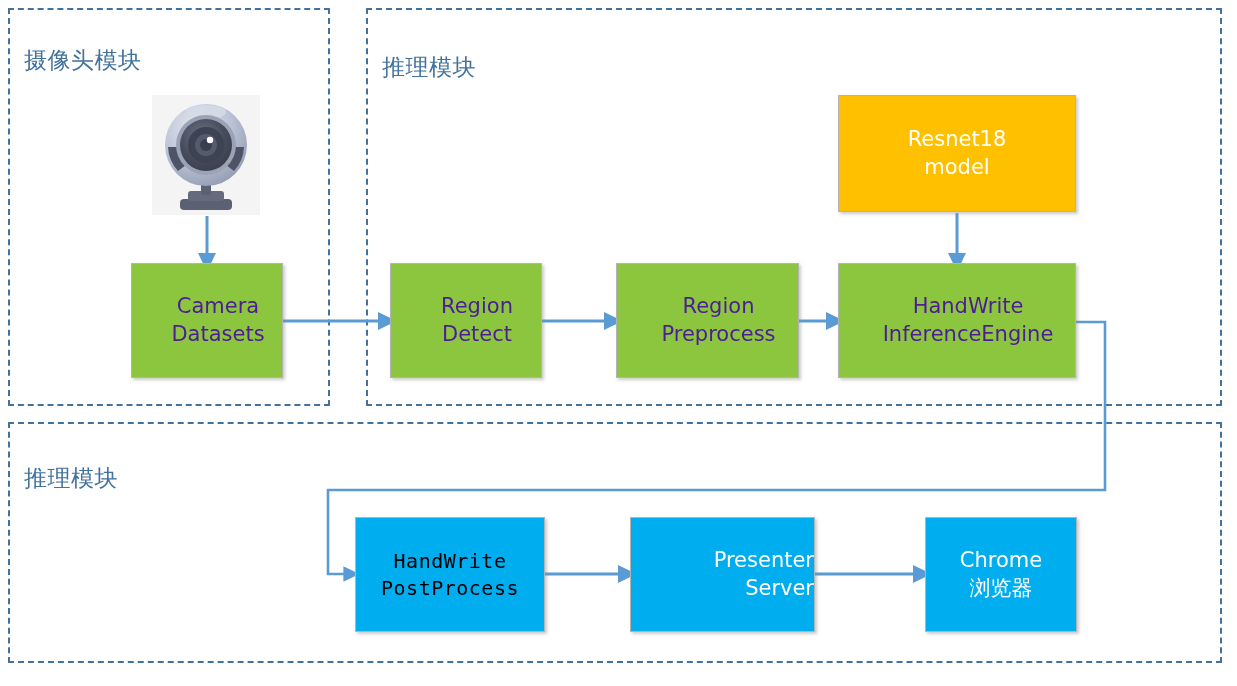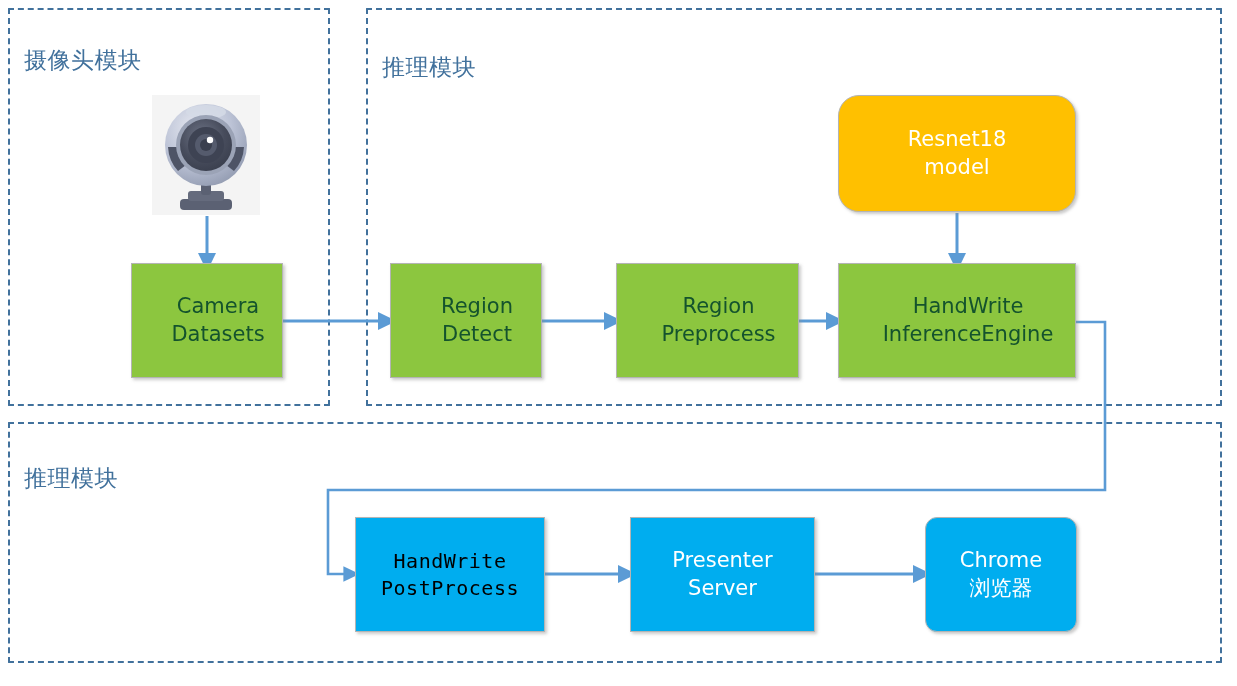--- a/index.html
+++ b/index.html
@@ -50,31 +50,30 @@
     box-shadow: 2px 2px 3px rgba(140,140,140,0.45);
   }
   .box .box-label {
     display: block;
     width: 100%;
     line-height: 1.32;
     white-space: pre-line;
   }
   .box-green {
     background: #8CC63F;
-    color: #14532d;
+    color: #4c1d95;
     font-family: "DejaVu Sans", sans-serif;
     font-size: 21px;
     padding-left: 22px;
   }
   .box-orange {
     background: #FFC000;
     color: #ffffff;
     font-family: "DejaVu Sans", sans-serif;
     font-size: 21px;
-    border-radius: 21px;
   }
   .box-blue {
     background: #00ADEF;
     color: #ffffff;
     font-family: "DejaVu Sans", sans-serif;
     font-size: 21px;
   }
   .box-blue-mono {
     background: #00ADEF;
     color: #000000;
@@ -213,23 +212,23 @@
   <div class="box box-orange" style="left:838px; top:95px; width:238px; height:117px;">
     <span class="box-label">Resnet18
 model</span>
   </div>
 
   <div class="box box-blue-mono" style="left:355px; top:517px; width:190px; height:115px;">
     <span class="box-label">HandWrite
 PostProcess</span>
   </div>
 
-  <div class="box box-blue" style="left:630px; top:517px; width:185px; height:115px;">
+  <div class="box box-blue" style="left:630px; top:517px; width:185px; height:115px;text-align:right;">
     <span class="box-label">Presenter
 Server</span>
   </div>
 
-  <div class="box box-blue" style="left:925px; top:517px; width:152px; height:115px;border-radius:12px;">
+  <div class="box box-blue" style="left:925px; top:517px; width:152px; height:115px;">
     <span class="box-label">Chrome
 浏览器</span>
   </div>
 
 </div>
 
 </body></html>

